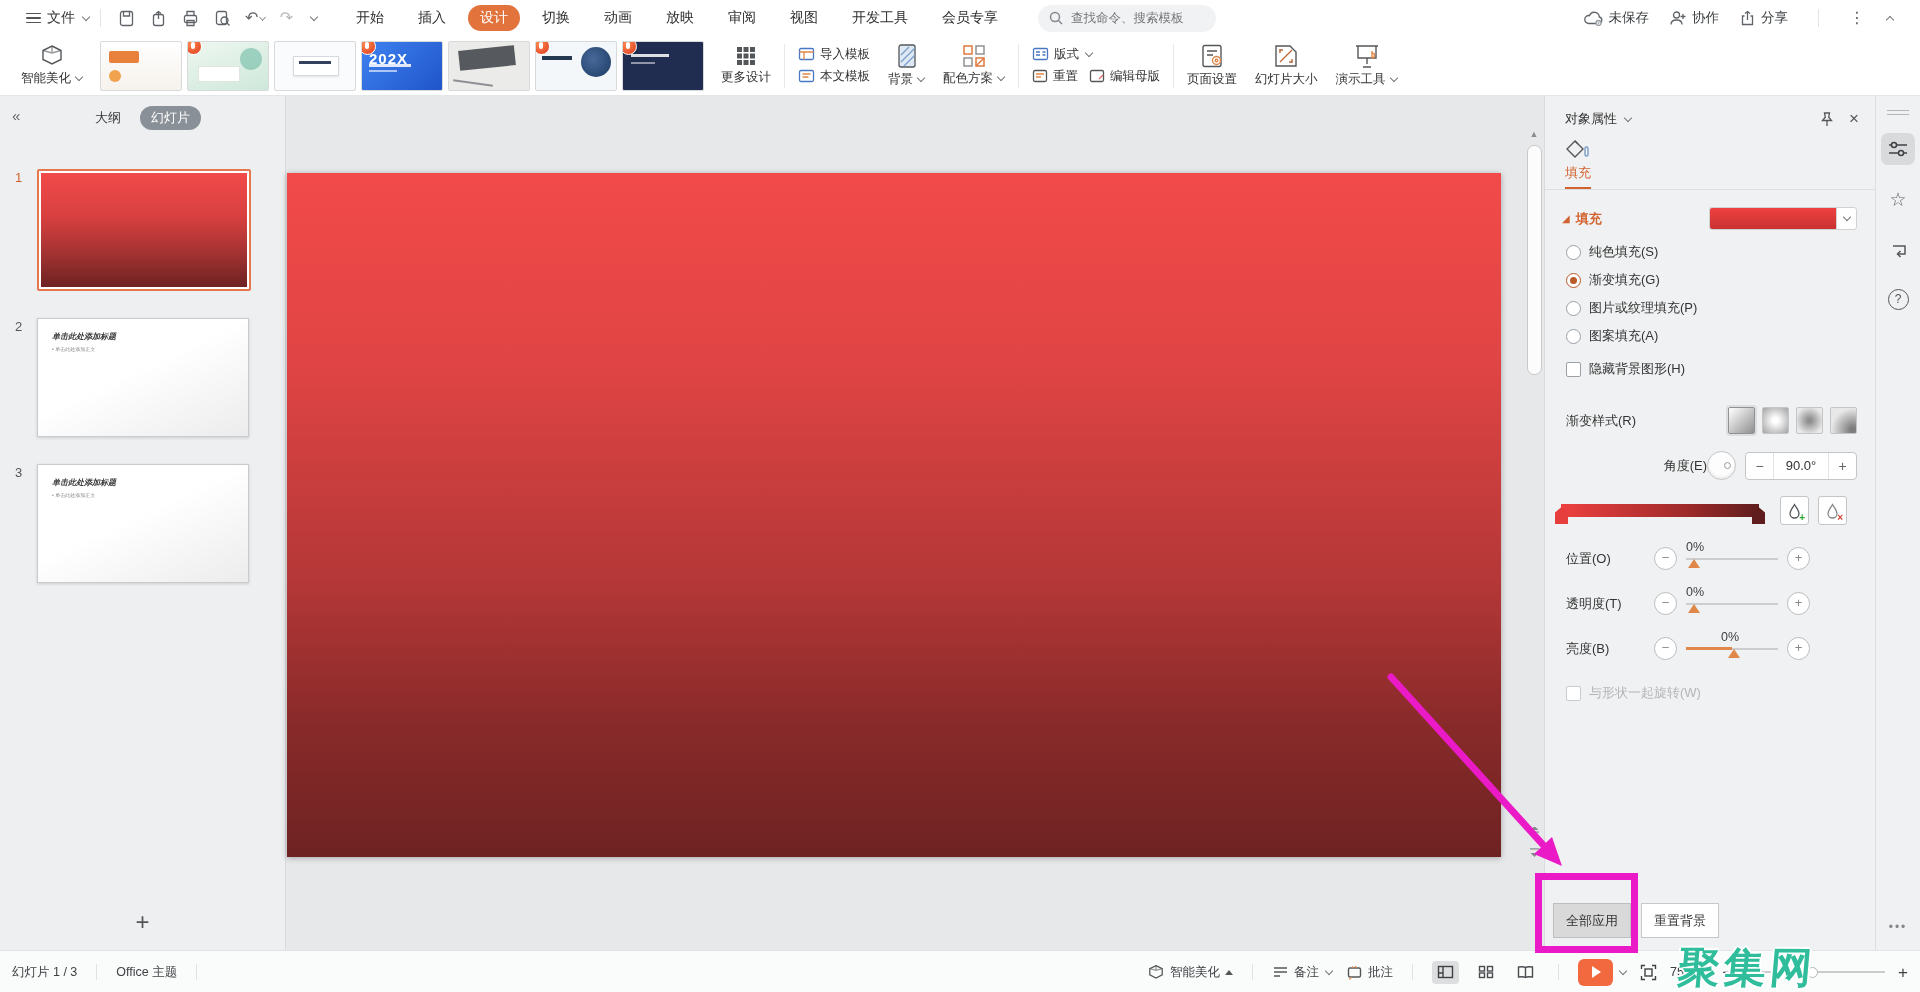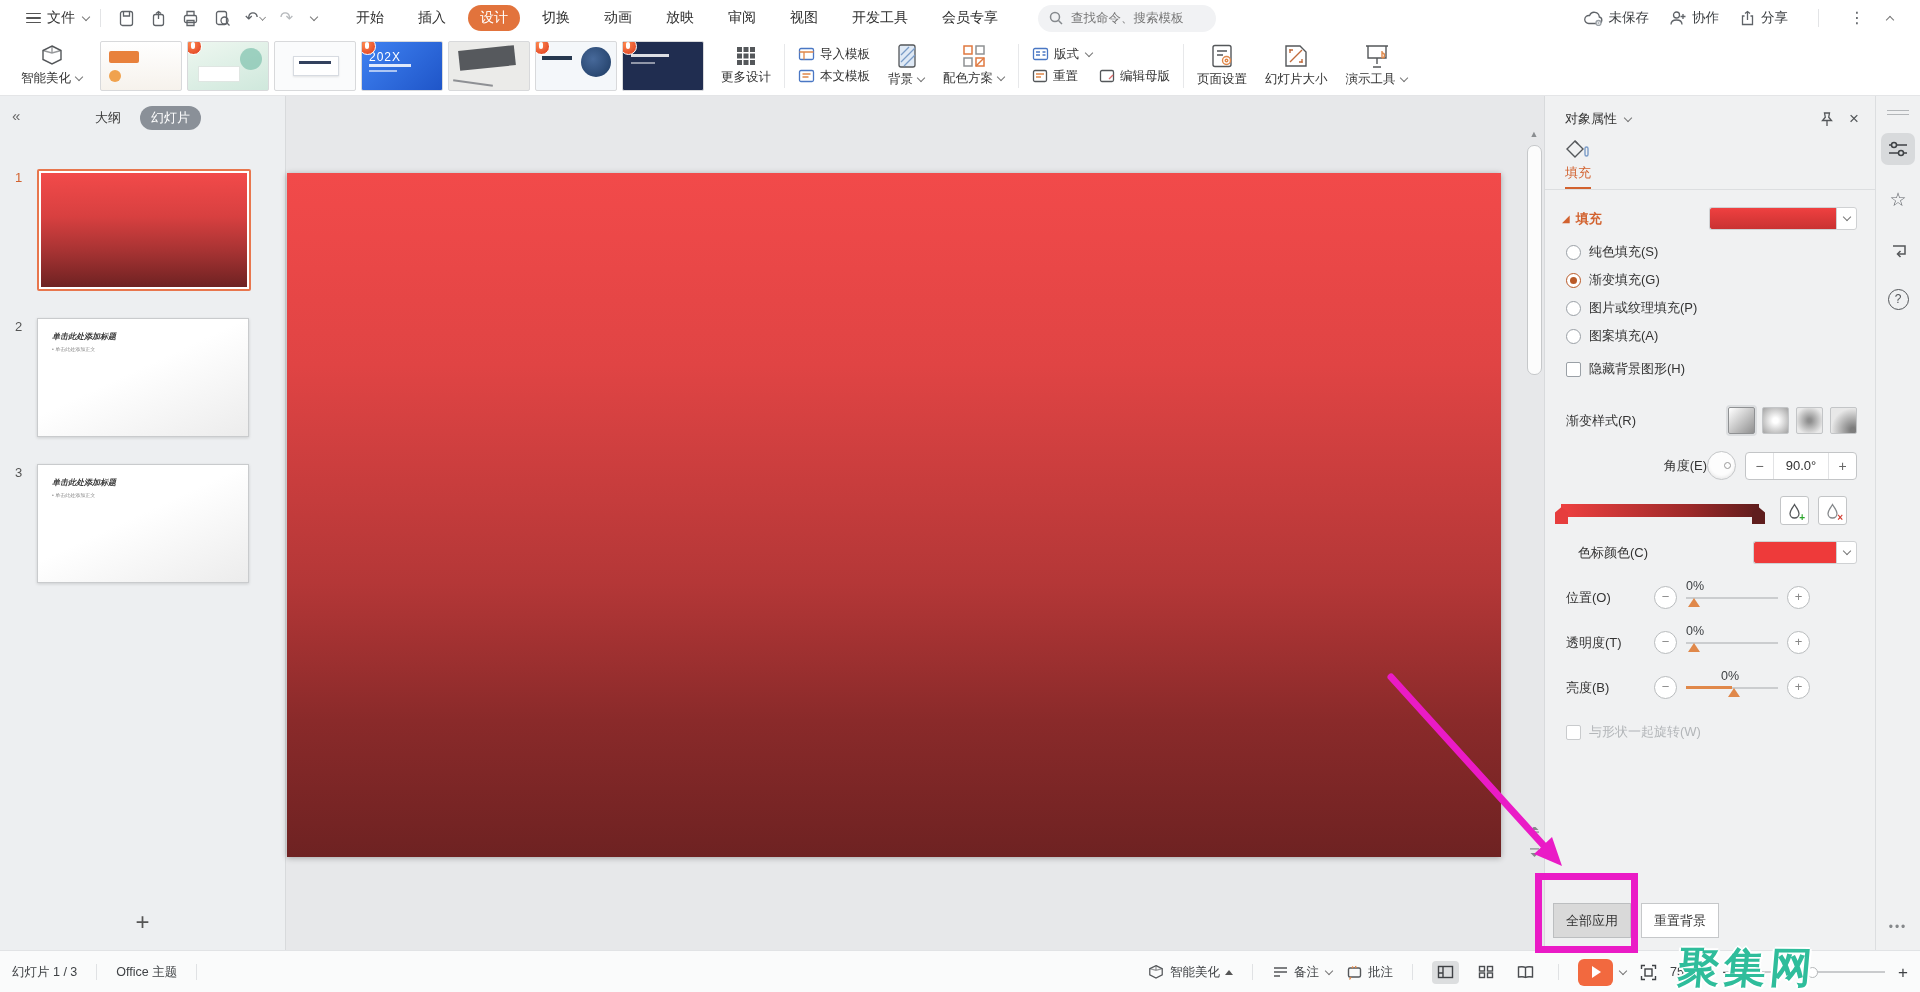--- a/index.html
+++ b/index.html
@@ -39,21 +39,21 @@
   .t1{background:linear-gradient(180deg,#ffffff,#f6f2ec);}
   .t1 i{position:absolute;left:8px;top:9px;width:30px;height:12px;background:#e8813c;border-radius:2px;}
   .t1 em{position:absolute;left:8px;bottom:8px;width:12px;height:12px;background:#f0a24e;border-radius:50%;}
   .t2{background:linear-gradient(160deg,#eef7f0,#cfe8dc);}
   .t2 i{position:absolute;right:6px;top:6px;width:22px;height:22px;background:#7fc2ae;border-radius:50%;opacity:.7;}
   .t2 em{position:absolute;left:10px;bottom:8px;width:40px;height:14px;background:#fff;border:1px solid #dfe6e2;}
   .t3{background:#fafbfc;}
   .t3 i{position:absolute;left:18px;top:14px;width:44px;height:18px;background:#fff;border:1px solid #d7dbe1;box-shadow:0 1px 2px rgba(0,0,0,.1);}
   .t3 em{position:absolute;left:24px;top:19px;width:32px;height:3px;background:#33415e;}
   .t4{background:linear-gradient(135deg,#3f82f2,#1f55c8);color:#fff;}
-  .t4 .t4txt{position:absolute;left:7px;top:8px;font-size:12px;font-weight:normal;letter-spacing:1px;color:#fff;}
+  .t4 .t4txt{position:absolute;left:7px;top:8px;font-size:15px;font-weight:bold;letter-spacing:1px;color:#fff;}
   .t4 i{position:absolute;left:7px;top:22px;width:42px;height:3px;background:rgba(255,255,255,.85);}
   .t4 em{position:absolute;left:7px;top:28px;width:28px;height:2px;background:rgba(255,255,255,.6);}
   .t5{background:#ebebe9;}
   .t5 i{position:absolute;left:10px;top:6px;width:56px;height:20px;background:#3c3f44;transform:rotate(-6deg);opacity:.85;}
   .t5 em{position:absolute;left:4px;bottom:6px;width:40px;height:2px;background:#8e9094;transform:rotate(8deg);}
   .t6{background:#f4f7fa;}
   .t6 i{position:absolute;right:5px;top:5px;width:30px;height:30px;border-radius:50%;background:radial-gradient(circle at 40% 40%,#47699a,#1d3a61);}
   .t6 em{position:absolute;left:6px;top:14px;width:30px;height:4px;background:#26384f;}
   .t7{background:#202d50;}
   .t7 i{position:absolute;left:8px;top:12px;width:38px;height:3px;background:rgba(255,255,255,.85);}
@@ -390,21 +390,21 @@
           <span class="chev"></span>
       </span>
       <span class="srow">
         <span class="srow">
           <svg width="16" height="15" viewBox="0 0 16 15" fill="none" stroke="#54575a" stroke-width="1.3">
               <rect x="1.5" y="1.5" width="13" height="11" rx="1.5"></rect>
               <path d="M4 5h8M4 8h5" stroke="#e0884a"></path>
             </svg>
           <span>重置</span>
         </span>
-        <span class="srow" style="margin-left:16px">
+        <span class="srow" style="margin-left:6px">
           <svg width="16" height="15" viewBox="0 0 16 15" fill="none" stroke="#54575a" stroke-width="1.3">
               <rect x="1.5" y="1.5" width="13" height="11" rx="1.5"></rect>
               <path d="M10 10l4-4" stroke="#d86a6a"></path>
             </svg>
           <span>编辑母版</span>
         </span>
       </span>
     </div>
     <span class="rvd"></span>
     <div class="bigb">
@@ -581,29 +581,20 @@
           <span class="mk add">+</span>
         </span>
         <span class="dropbtn">
           <svg width="13" height="16" viewBox="0 0 13 16" fill="none" stroke="#85888b" stroke-width="1.3">
               <path d="M6.5 1.5C8.5 5 11 7.5 11 10.5a4.5 4.5 0 0 1-9 0C2 7.5 4.5 5 6.5 1.5z"></path>
             </svg>
           <span class="mk del">×</span>
         </span>
       </div>
 
-      <div class="stoprow">
-        <span>色标颜色(C)</span>
-        <span class="swatch">
-          <span class="swbody small"></span>
-          <span class="swcaret">
-              <span class="chev"></span>
-            </span>
-        </span>
-      </div>
 
       <div class="sliderrow">
         <span class="lab">位置(O)</span>
         <span class="circb">−</span>
         <span class="strack">
           <span class="sval" style="left:0">0%</span>
           <span class="thumbtri" style="left:2px"></span>
         </span>
         <span class="circb">+</span>
       </div>

